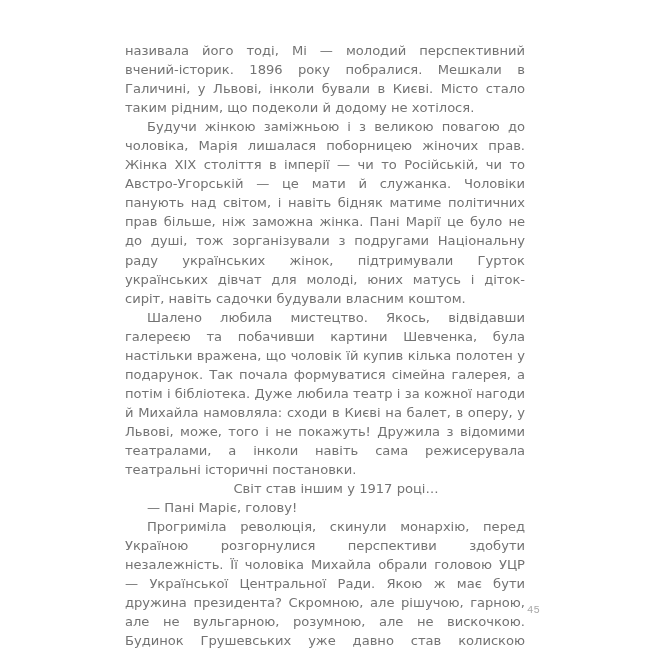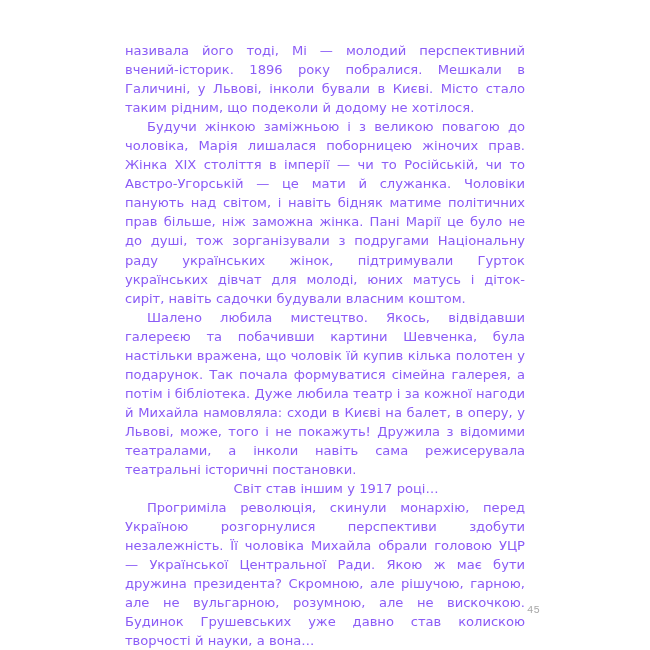--- a/index.html
+++ b/index.html
@@ -26,21 +26,21 @@
   }
 
   .paragraph {
     margin: 0;
     padding: 0;
     text-indent: 22px;
     text-align: justify;
     text-justify: inter-word;
     font-size: 13.1px;
     line-height: 19.05px;
-    color: #8b5cf6;
+    color: #737373;
     font-weight: 400;
     letter-spacing: -0.02px;
     word-spacing: 0.1px;
     -webkit-font-smoothing: antialiased;
     hyphens: manual;
   }
 
   
   .paragraph.continued {
     text-indent: 0;
@@ -79,20 +79,21 @@
   <div class="text-column">
 
     <p class="paragraph continued">називала його тоді, Мі — молодий перспективний вчений-історик. 1896 року побралися. Мешкали в Галичині, у Львові, інколи бували в Києві. Місто стало таким рідним, що подеколи й додому не хотілося.</p>
 
     <p class="paragraph">Будучи жінкою заміжньою і з великою повагою до чоловіка, Марія лишалася поборницею жіночих прав. Жінка XIX століття в імперії — чи то Російській, чи то Австро-Угорській — це мати й служанка. Чоловіки панують над світом, і навіть бідняк матиме політичних прав більше, ніж заможна жінка. Пані Марії це було не до душі, тож зорганізували з подругами Національну раду українських жінок, підтримували Гурток українських дівчат для молоді, юних матусь і діток-сиріт, навіть садочки будували власним коштом.</p>
 
     <p class="paragraph">Шалено любила мистецтво. Якось, відвідавши галереєю та побачивши картини Шевченка, була настільки вражена, що чоловік їй купив кілька полотен у подарунок. Так почала формуватися сімейна галерея, а потім і бібліотека. Дуже любила театр і за кожної нагоди й Михайла намовляла: сходи в Києві на балет, в оперу, у Львові, може, того і не покажуть! Дружила з відомими театралами, а інколи навіть сама режисерувала театральні історичні постановки.</p>
 
     <p class="paragraph short">Світ став іншим у 1917 році…</p>
 
+    <p class="paragraph dialogue">— Пані Маріє, голову!</p>
 
     <p class="paragraph">Прогриміла революція, скинули монархію, перед Україною розгорнулися перспективи здобути незалежність. Її чоловіка Михайла обрали головою УЦР — Української Центральної Ради. Якою ж має бути дружина президента? Скромною, але рішучою, гарною, але не вульгарною, розумною, але не вискочкою. Будинок Грушевських уже давно став колискою творчості й науки, а вона…</p>
 
   </div>
 
   <div class="page-number">45</div>
 
 </div>
 
 </body></html>

